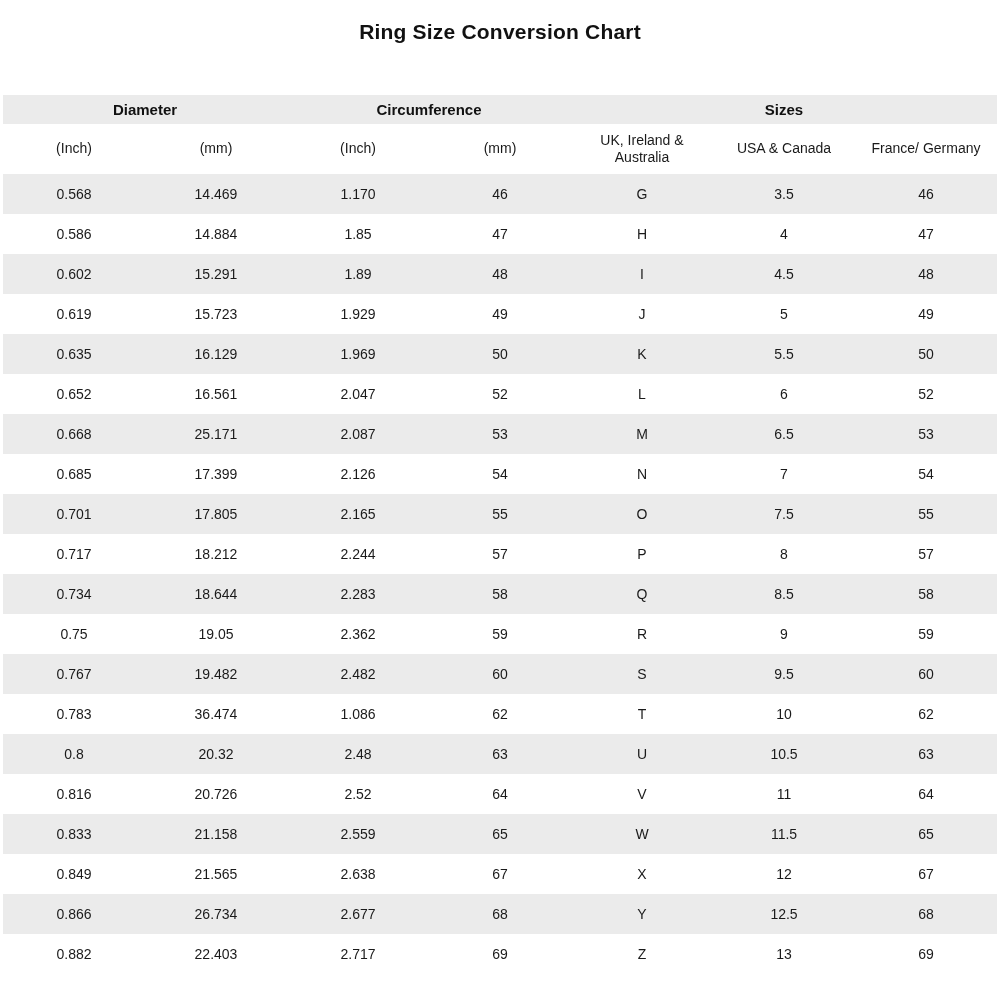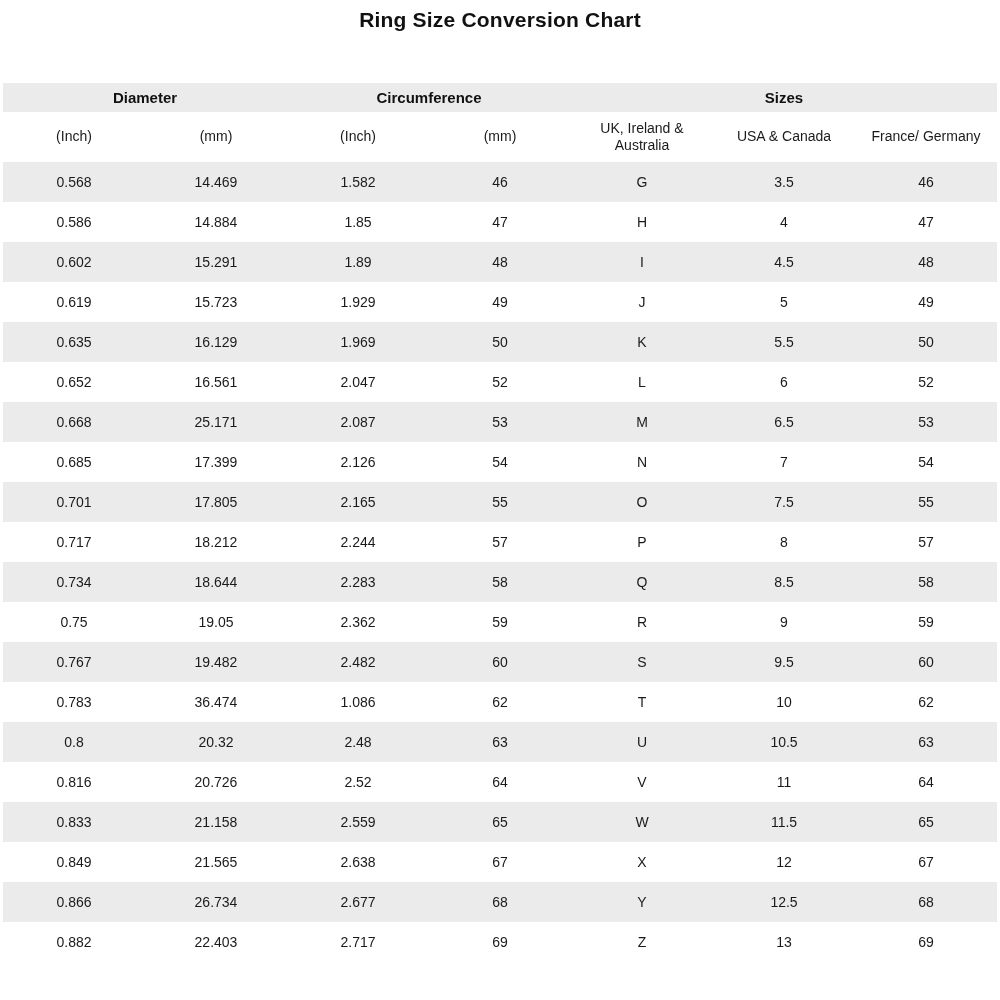--- a/index.html
+++ b/index.html
@@ -4,21 +4,21 @@
 <style>
   * { margin: 0; padding: 0; box-sizing: border-box; }
   html, body {
     width: 1000px;
     height: 1000px;
     background: #ffffff;
     font-family: "Liberation Sans", sans-serif;
     color: #1a1a1a;
   }
   .page-title {
-    margin-top: 8px;
+    margin-top: 20px;
     text-align: center;
     font-size: 21px;
     font-weight: bold;
     color: #111111;
     letter-spacing: 0.2px;
   }
   .table-wrap {
     margin-top: 51px;
     padding: 0 3px;
   }
@@ -80,21 +80,21 @@
         <td>(mm)</td>
         <td>UK, Ireland &amp; Australia</td>
         <td>USA &amp; Canada</td>
         <td>France/ Germany</td>
       </tr>
     </thead>
     <tbody class="data-rows">
         <tr>
           <td>0.568</td>
           <td>14.469</td>
-          <td>1.582</td>
+          <td>1.170</td>
           <td>46</td>
           <td>G</td>
           <td>3.5</td>
           <td>46</td>
         </tr>
         <tr>
           <td>0.586</td>
           <td>14.884</td>
           <td>1.85</td>
           <td>47</td>

